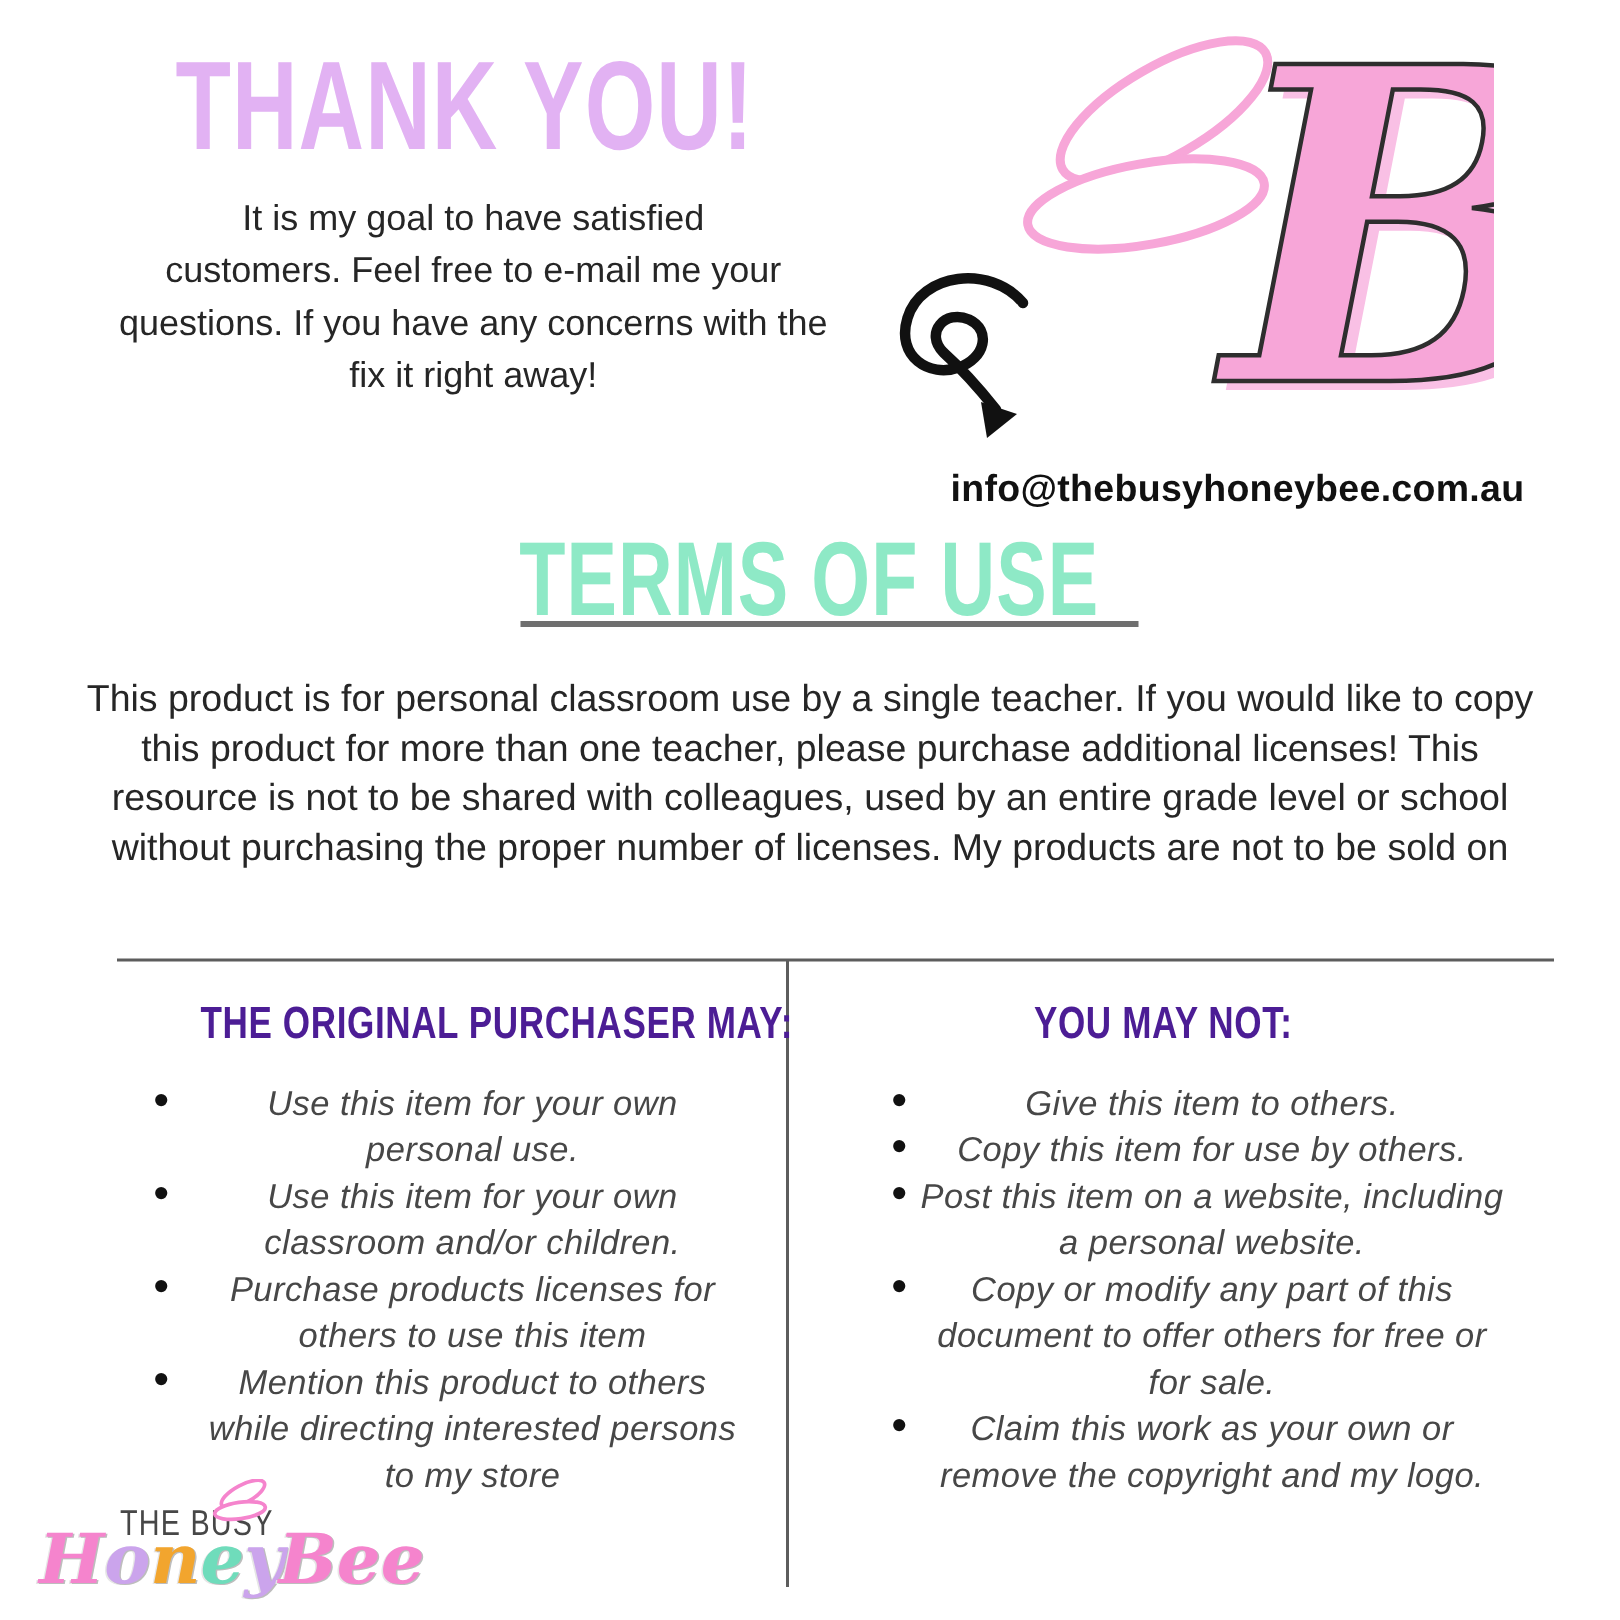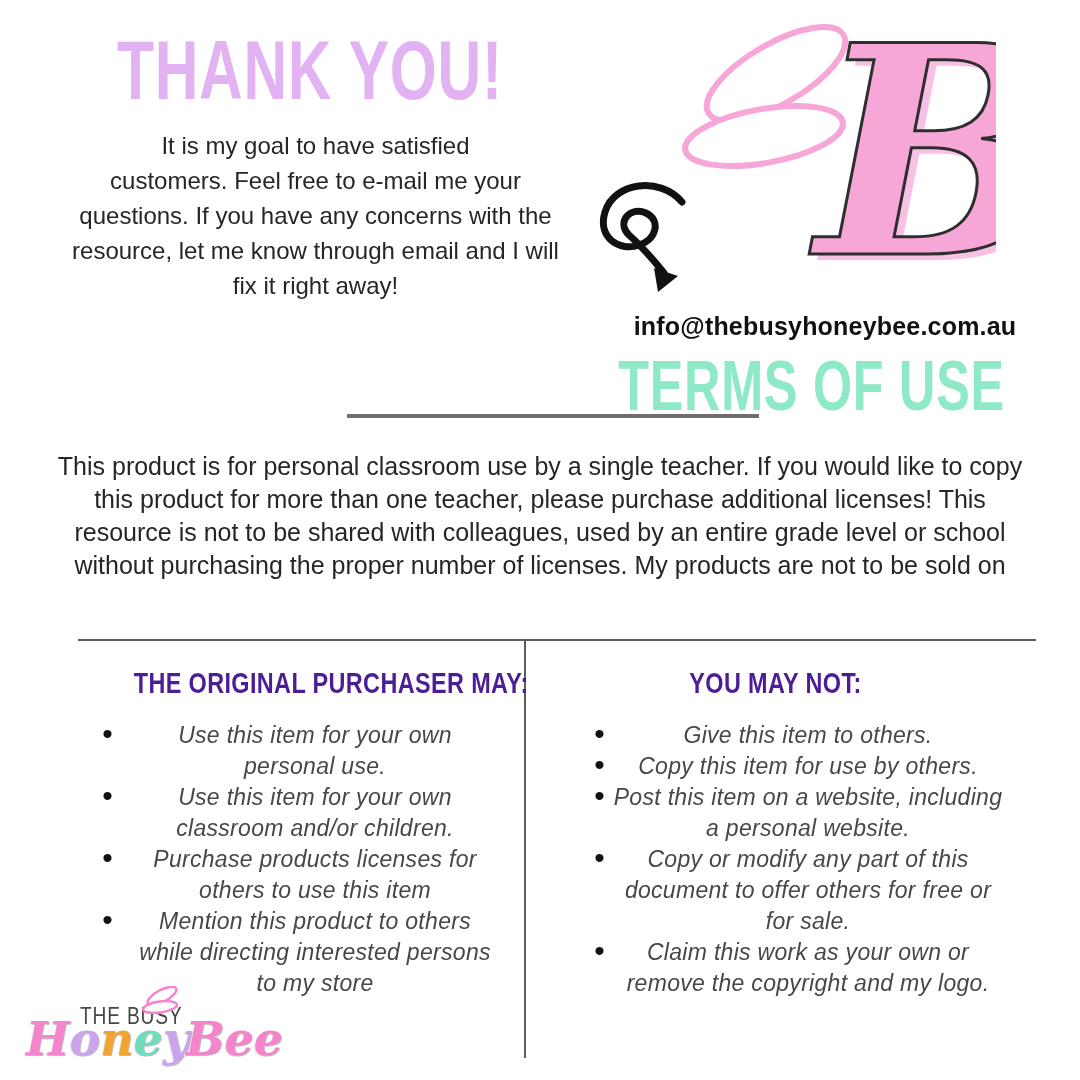--- a/index.html
+++ b/index.html
@@ -8,21 +8,21 @@
     font-family:"Liberation Sans", sans-serif; color:#2b2b2b; overflow:hidden;
   }
   .abs { position:absolute; }
 
   
   .big-title {
     width:100%; text-align:center; font-weight:bold; white-space:nowrap;
   }
   .big-title > span { display:inline-block; transform:scaleX(0.72); transform-origin:center; letter-spacing:1px; }
   #thank-you { left:0; top:22px; width:620px; font-size:84px; color:#e2b2f3; }
-  #terms-title { left:0; top:346px; width:1080px; font-size:70px; color:#8ee9c6;text-align:right; }
+  #terms-title { left:0; top:346px; width:1080px; font-size:70px; color:#8ee9c6; }
   #terms-underline { left:347px; top:414px; width:412px; height:4px; background:#6f6f6f; }
 
   
   .para-line { text-align:center; }
   #intro-para { left:28px; top:128px; width:575px; font-size:24px; line-height:35px; color:#262626; }
   #terms-para { left:42px; top:450px; width:996px; font-size:25px; line-height:33px; color:#262626; }
 
   
   #email { left:600px; top:312px; width:450px; text-align:center; font-weight:bold; font-size:25px; color:#111; letter-spacing:0.2px; }
 
@@ -75,21 +75,20 @@
 <div id="canvas">
 
   <div id="thank-you" class="abs big-title">
     <span>THANK YOU!</span>
   </div>
 
   <div id="intro-para" class="abs">
     <div class="para-line">It is my goal to have satisfied</div>
     <div class="para-line">customers. Feel free to e-mail me your</div>
     <div class="para-line">questions. If you have any concerns with the</div>
-    <div class="para-line">resource, let me know through email and I will</div>
     <div class="para-line">fix it right away!</div>
   </div>
 
   <svg class="abs" style="left:594px; top:182px;" width="100" height="120" viewBox="0 0 100 120">
     <path d="M 88,20 C 66,-6 20,0 11,30 C 3,56 26,70 45,63 C 63,57 67,38 52,31 C 36,24 22,40 35,53 C 45,62 58,76 70,91" fill="none" stroke="#111" stroke-width="7" stroke-linecap="round"></path>
     <polygon points="60,86 84,94 64,110" fill="#111"></polygon>
   </svg>
 
   <svg class="abs" style="left:676px; top:8px;" width="320" height="295" viewBox="0 0 320 295">
     <g>

